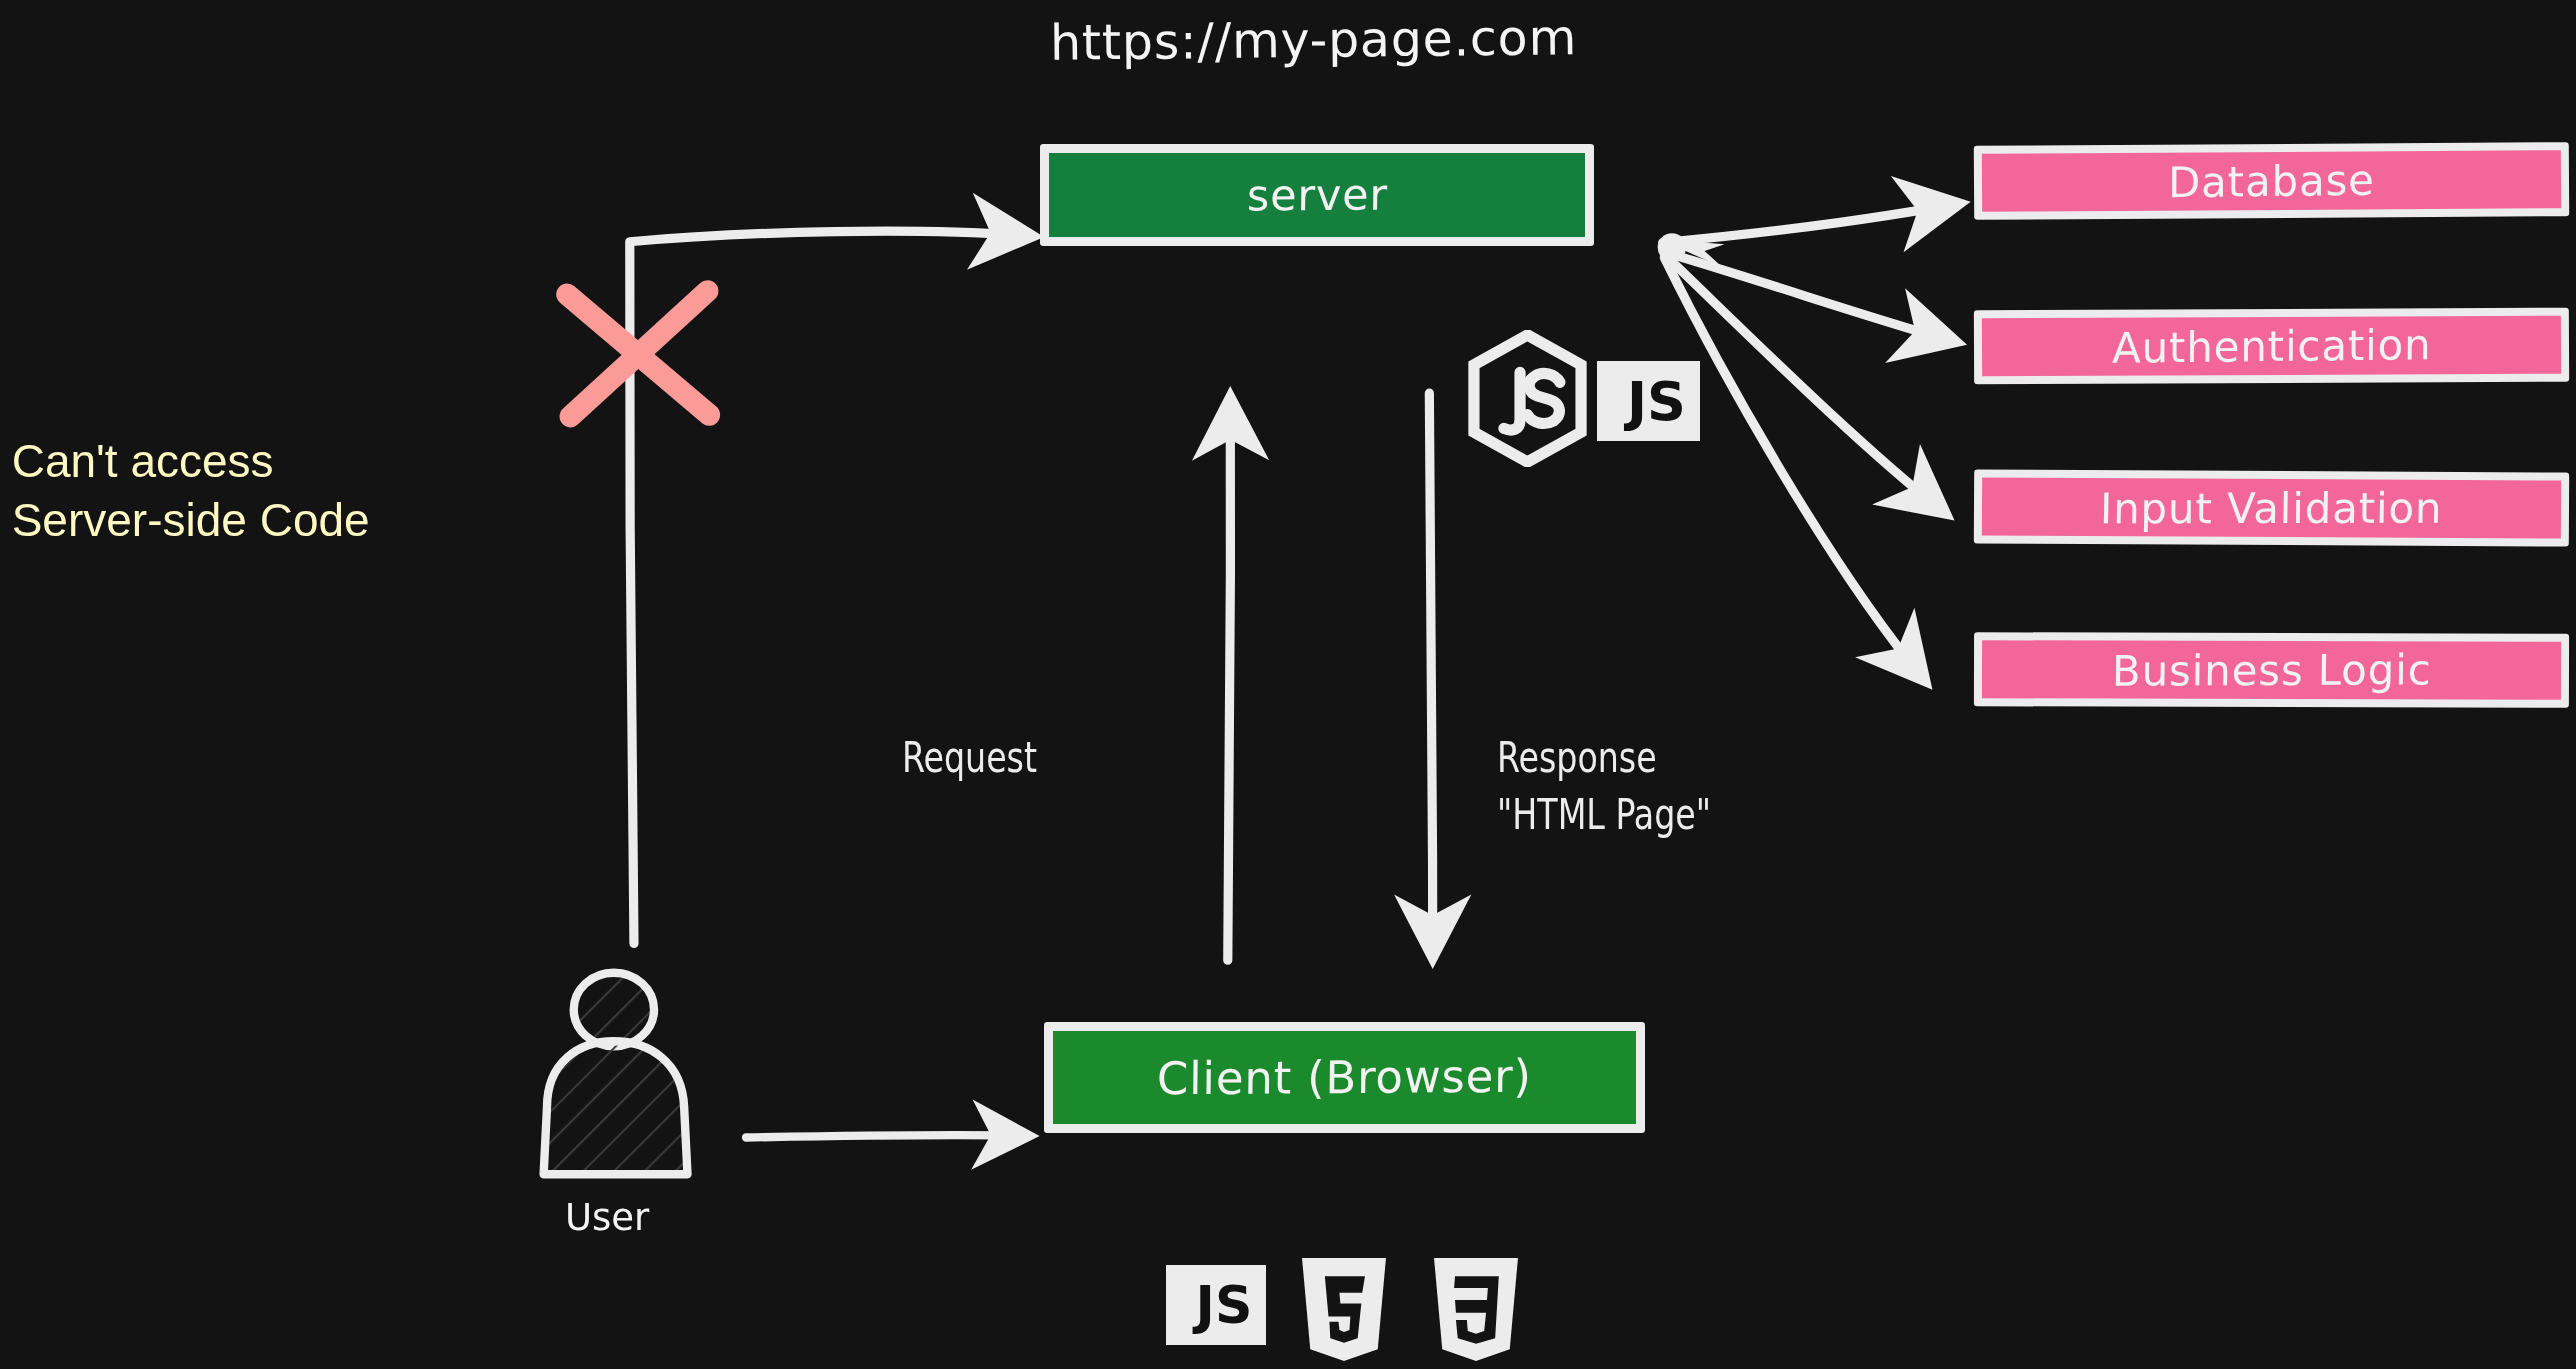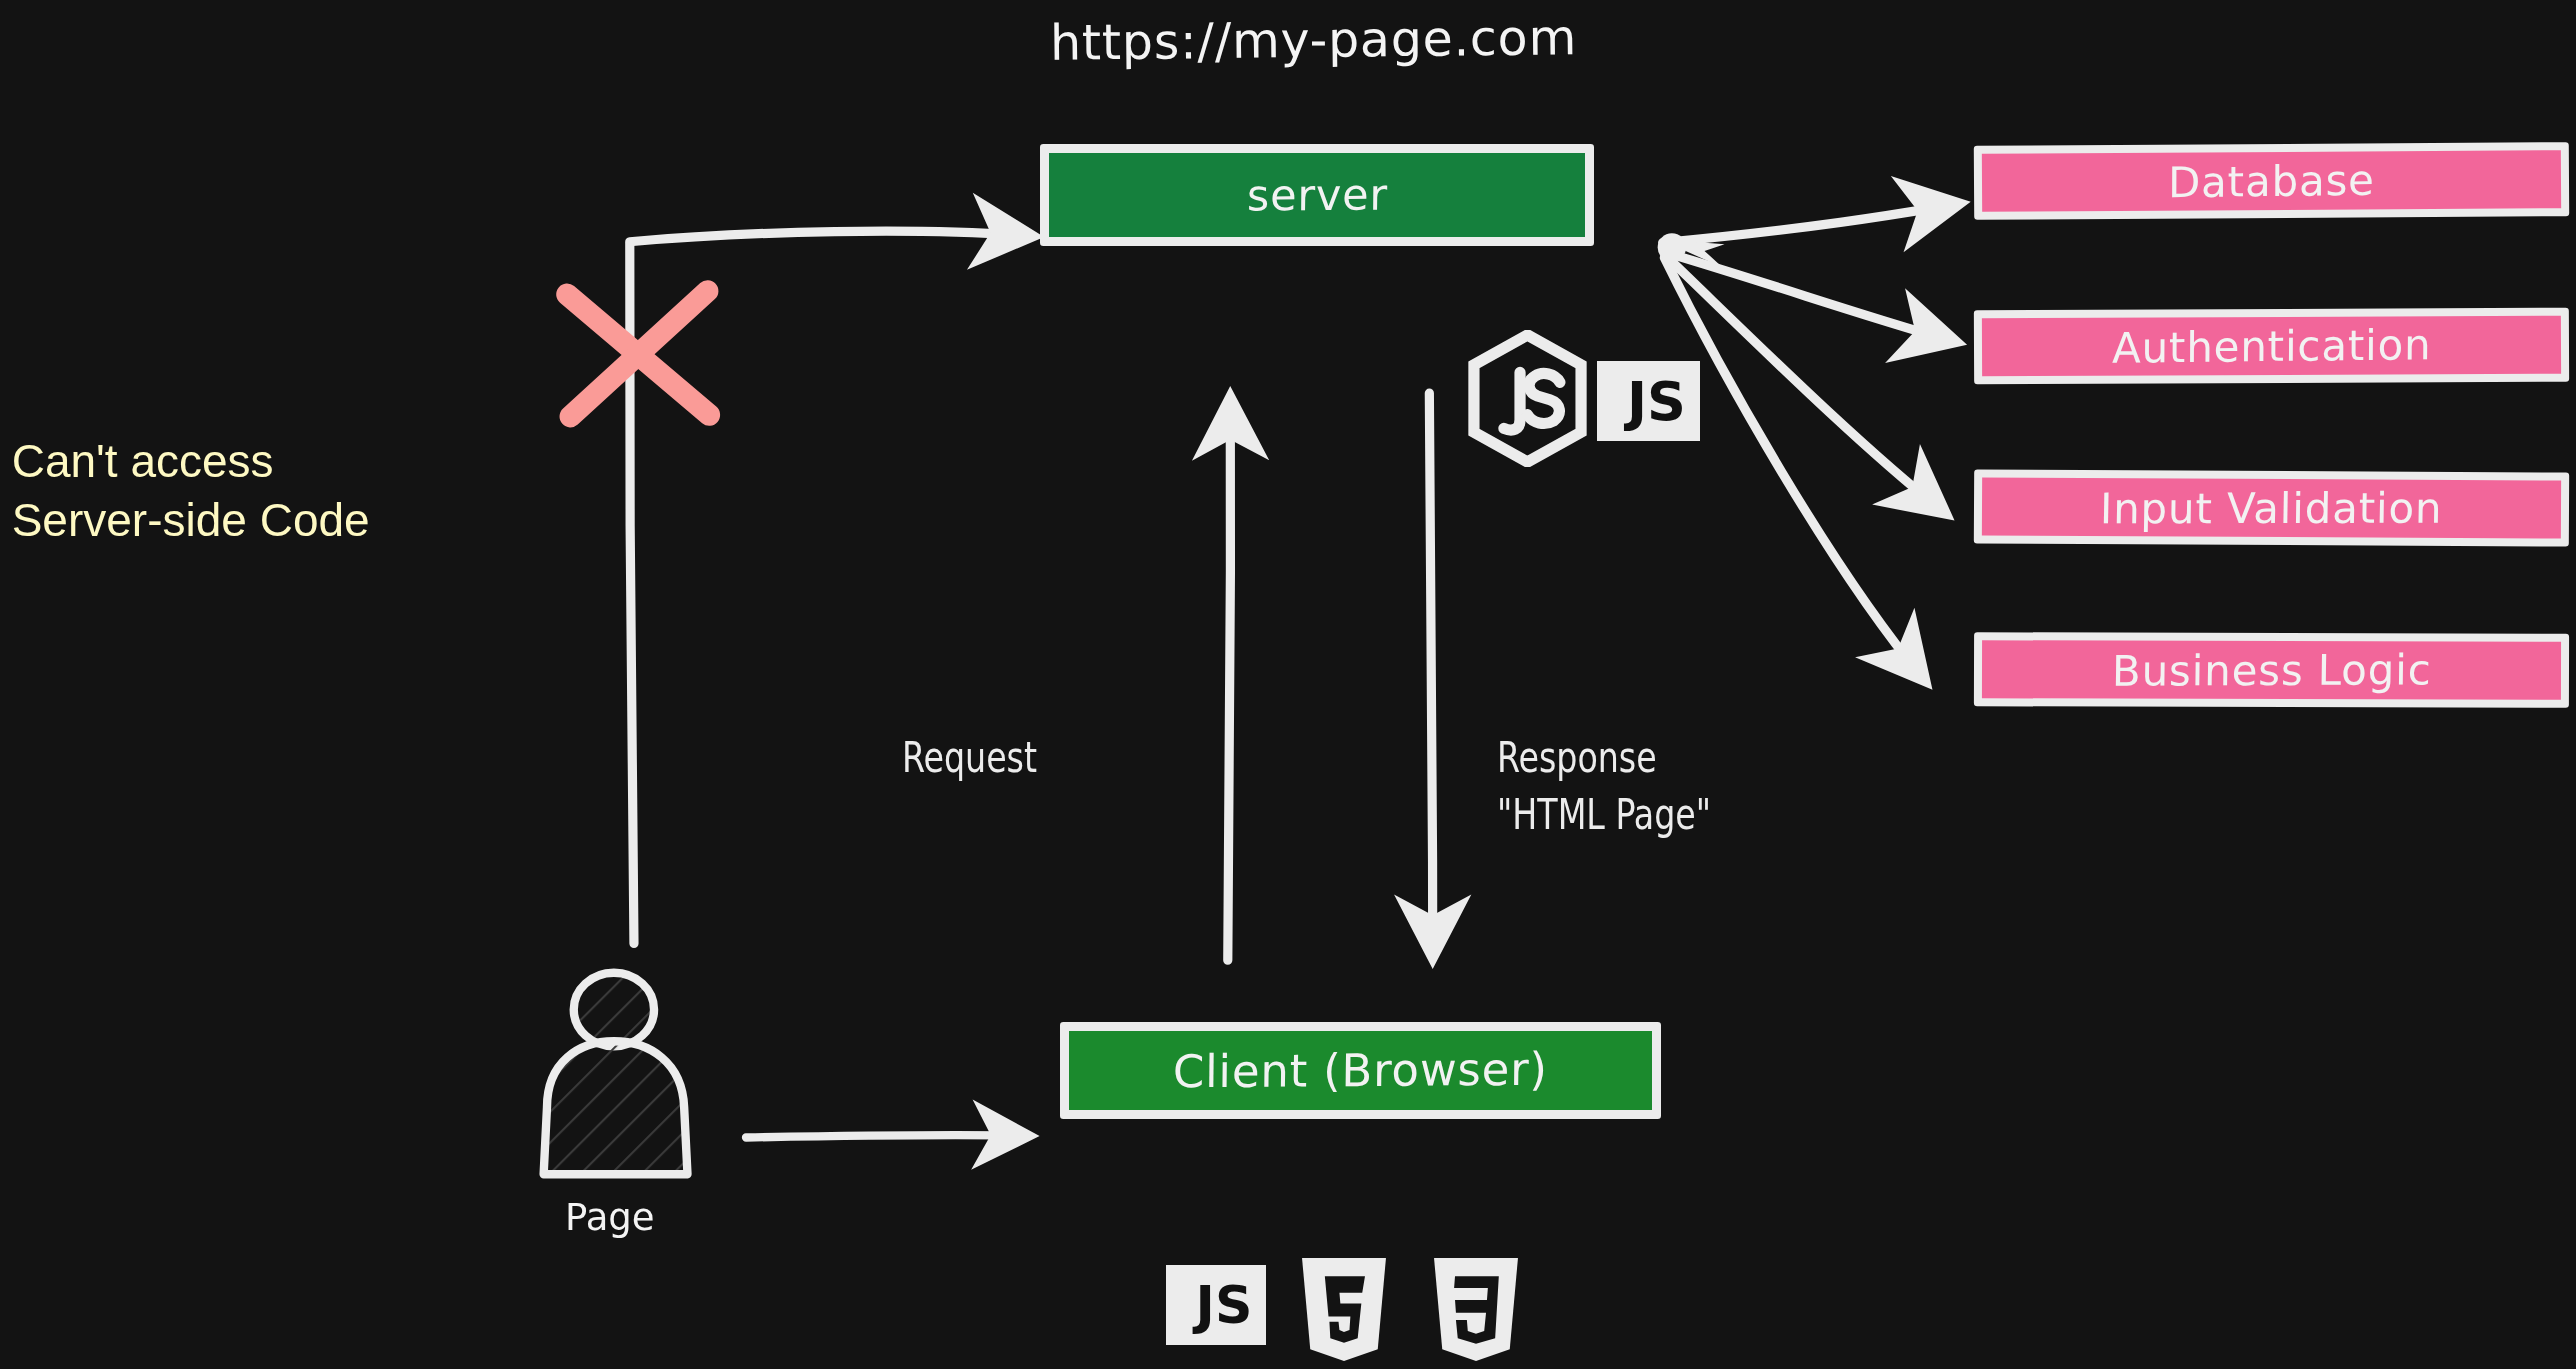--- a/index.html
+++ b/index.html
@@ -35,21 +35,21 @@
   .node .lbl {
     font-family: "DejaVu Sans", sans-serif;
     color: #f2f2f2;
     font-weight: 400;
     letter-spacing: 0.8px;
     white-space: nowrap;
     transform: skewX(-1deg) rotate(-0.4deg);
   }
   #server-node   { left: 1040px; top: 144px;  width: 554px;  height: 102px; background: #15803d; }
   #server-node .lbl   { font-size: 43px; }
-  #client-node   { left: 1044px; top: 1022px; width: 601px;  height: 97px; background: #1B8A2D; margin-left: 16px; }
+  #client-node   { left: 1044px; top: 1022px; width: 601px;  height: 111px; background: #1B8A2D; }
   #client-node .lbl   { font-size: 45px; }
 
   .svc {
     left: 1974px;
     width: 595px;
     height: 74px;
     background: #F2669A;
     border-width: 8.4px;
   }
   .svc .lbl { font-size: 42px; }
@@ -183,21 +183,21 @@
     <span class="lbl">Authentication</span>
   </div>
   <div class="node svc" id="svc-2">
     <span class="lbl">Input Validation</span>
   </div>
   <div class="node svc" id="svc-3">
     <span class="lbl">Business Logic</span>
   </div>
 
   <div class="handtext" id="url-title">https://my-page.com</div>
-  <div class="handtext" id="user-label">Page</div>
+  <div class="handtext" id="user-label">User</div>
   <div class="monotext" id="noaccess-text">Can't access
 Server-side Code</div>
   <div class="condensed" id="request-label">Request</div>
   <div class="condensed" id="response-label">Response
 "HTML Page"</div>
 
   <div class="badge" id="node-logo">
     <svg viewBox="0 0 100 110" width="125" height="137">
       <path d="M50,4 L93,28 L93,82 L50,106 L7,82 L7,28 Z" fill="none" stroke="#ececec" stroke-width="9"></path>
       <path d="M44,34 L44,72 C44,80 38,82 31,79" fill="none" stroke="#ececec" stroke-width="9" stroke-linecap="round"></path>

